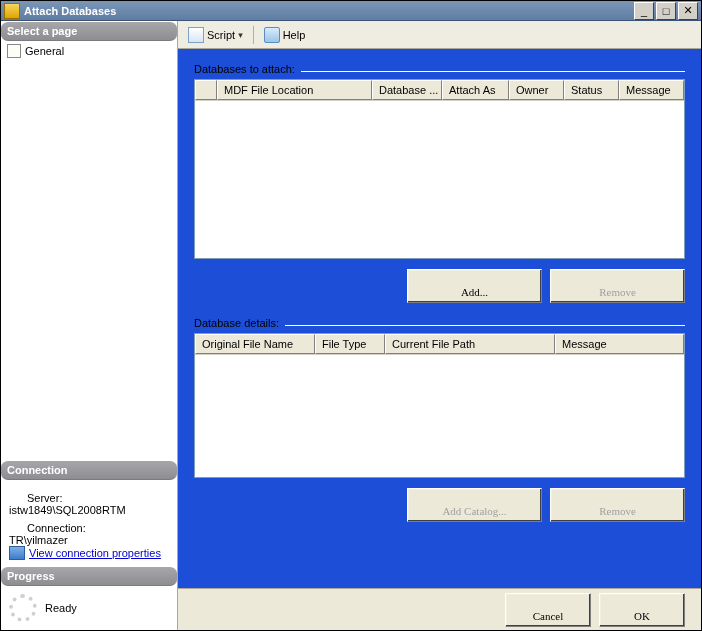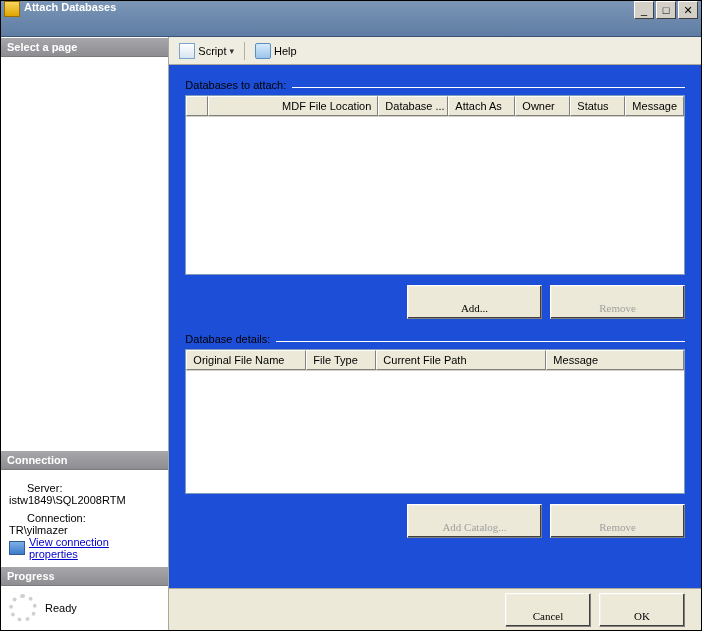--- a/index.html
+++ b/index.html
@@ -11,22 +11,23 @@
     width: 702px;
     height: 631px;
     overflow: hidden;
     border: 1px solid #000;
     display: flex;
     flex-direction: column;
   }
   .titlebar {
     background: linear-gradient(to bottom, #7b96b5 0%, #6e8aae 45%, #5f7da3 100%);
     color: #fff;
-    height: 36px;
+    height: 20px;
     display: flex;
+    align-items: center;
     padding: 0 3px;
     border-bottom: 1px solid #3b5377;
   }
   .titlebar .t-icon { width:16px; height:16px; background: linear-gradient(#f7d560,#e0a400); border:1px solid #9a6e00; margin-right:4px;}
   .titlebar .title { flex:1; font-weight:bold; }
   .titlebar .win-btn {
     width:20px; height:18px;
     background:#d4d0c8;
     border:1px solid #fff;
     border-right-color:#404040; border-bottom-color:#404040;
@@ -42,20 +43,21 @@
     background:#fff;
     border-right:1px solid #aca899;
     display:flex; flex-direction:column;
   }
   .section-hdr {
     background: linear-gradient(#a7a6aa,#8e8d91);
     color:#fff; font-weight:bold;
     padding:3px 6px;
     border-top:1px solid #fff;
     border-bottom:1px solid #7b7a7e;
+    border-radius:7px;
   }
   .page-item {
     display:flex; align-items:center;
     padding:3px 6px;
   }
   .page-item .pi-icon {
     width:14px;height:14px; border:1px solid #888; background:#fdfdf5; margin-right:4px;
   }
   .conn-body { padding:6px 8px; color:#000; }
   .conn-body .lbl { margin-top:6px;margin-left:18px; }
@@ -136,20 +138,24 @@
   <div class="title">Attach Databases</div>
   <div class="win-btn">_</div>
   <div class="win-btn">□</div>
   <div class="win-btn">✕</div>
 </div>
 
 <div class="content-row">
 
   <div class="left-pane">
     <div class="section-hdr">Select a page</div>
+    <div class="page-item">
+      <div class="pi-icon"></div>
+      <span>General</span>
+    </div>
 
     <div class="flex-spacer"></div>
 
     <div class="section-hdr">Connection</div>
     <div class="conn-body">
       <div class="lbl">Server:</div>
       <div>istw1849\SQL2008RTM</div>
       <div class="lbl">Connection:</div>
       <div>TR\yilmazer</div>
       <div class="conn-link">
@@ -180,21 +186,21 @@
     </div>
 
     <div class="main-area">
       <div class="grp-label-row">
         <span class="group-label">Databases to attach:</span>
         <div class="grp-line"></div>
       </div>
       <div class="grid-box grid-top">
         <div class="grid-hdr">
           <div class="col" style="width:22px;"></div>
-          <div class="col" style="width:170px;text-align:right;">MDF File Location</div>
+          <div class="col" style="width:155px;">MDF File Location</div>
           <div class="col" style="width:70px;">Database ...</div>
           <div class="col" style="width:67px;">Attach As</div>
           <div class="col" style="width:55px;">Owner</div>
           <div class="col" style="width:55px;">Status</div>
           <div class="col" style="flex:1;">Message</div>
         </div>
       </div>
 
       <div class="btn-row">
         <button class="w" style="min-width:135px;">Add...</button>

